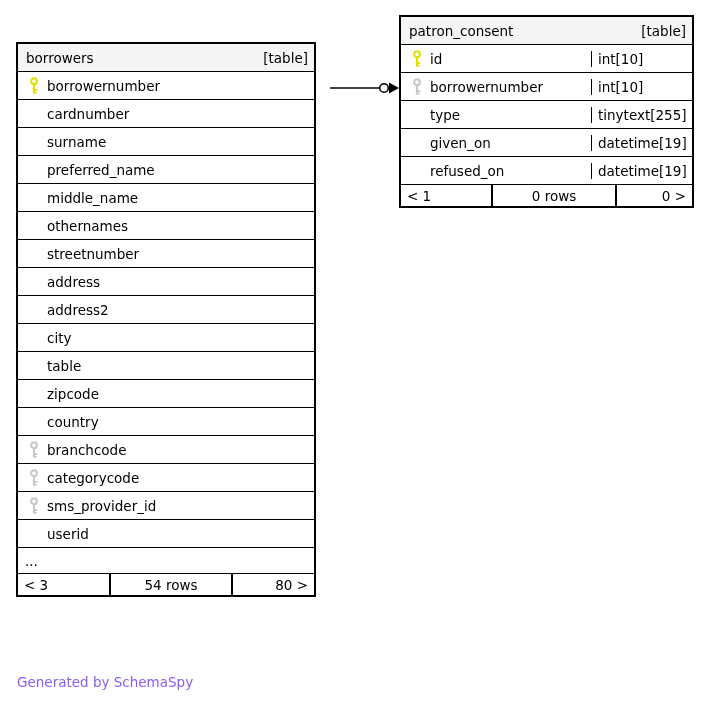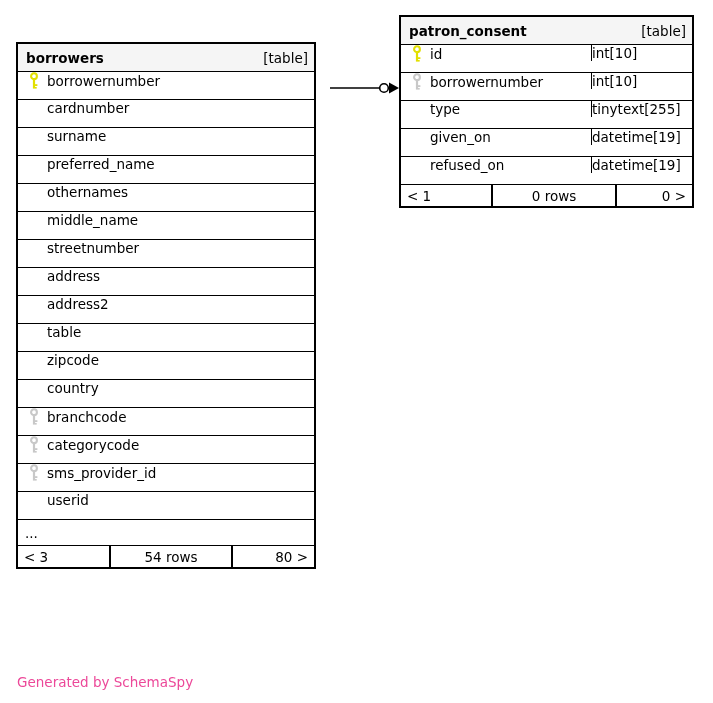--- a/index.html
+++ b/index.html
@@ -29,42 +29,43 @@
   .tbl-header {
     height: 28px;
     background: var(--header-bg, #f5f5f5);
     border-bottom: 1px solid #000000;
     display: flex;
     align-items: center;
     justify-content: space-between;
     padding: 0 6px 0 8px;
     box-sizing: border-box;
   }
-  .tbl-name { font-weight: bold; cursor: pointer; }
+  .tbl-name { font-weight: normal; cursor: pointer; }
   .tbl-tag  { font-weight: normal; }
 
   .tbl-row {
     height: 28px;
     border-bottom: 1px solid #000000;
     display: flex;
-    align-items: flex-start;
+    align-items: center;
     box-sizing: border-box;
   }
   .name-cell {
     display: flex;
     align-items: center;
     padding-left: 10px;
     box-sizing: border-box;
     flex: 1;
   }
   #table-patron-consent .name-cell { flex: none; width: 190px; }
   .type-cell {
     border-left: 1px solid #000000;
     display: flex;
     align-items: center;
+    padding-left: 6px;
     box-sizing: border-box;
     flex: 1;
   }
   .key-slot {
     width: 12px;
     margin-right: 7px;
     display: inline-flex;
     align-items: center;
     justify-content: center;
     flex: none;
@@ -101,21 +102,21 @@
     left: 330px;
     top: 78px;
     width: 69px;
     height: 20px;
   }
   .credit {
     position: absolute;
     left: 17px;
     top: 674px;
     font-size: 13.5px;
-    color: #ec4899;
+    color: #8b5cf6;
   }
 </style>
 </head>
 <body>
 
 <div class="canvas">
 
   <div class="db-table" id="table-borrowers">
       <div class="tbl-header">
         <span class="tbl-name">borrowers</span>
@@ -148,45 +149,51 @@
       </div>
       <div class="tbl-row">
         <span class="name-cell">
           <span class="key-slot"></span>
           <span>preferred_name</span>
         </span>
       </div>
       <div class="tbl-row">
         <span class="name-cell">
           <span class="key-slot"></span>
+          <span>middle_name</span>
+        </span>
+      </div>
+      <div class="tbl-row">
+        <span class="name-cell">
+          <span class="key-slot"></span>
           <span>othernames</span>
         </span>
       </div>
       <div class="tbl-row">
         <span class="name-cell">
           <span class="key-slot"></span>
-          <span>middle_name</span>
-        </span>
-      </div>
-      <div class="tbl-row">
-        <span class="name-cell">
-          <span class="key-slot"></span>
           <span>streetnumber</span>
         </span>
       </div>
       <div class="tbl-row">
         <span class="name-cell">
           <span class="key-slot"></span>
           <span>address</span>
         </span>
       </div>
       <div class="tbl-row">
         <span class="name-cell">
           <span class="key-slot"></span>
           <span>address2</span>
+        </span>
+      </div>
+      <div class="tbl-row">
+        <span class="name-cell">
+          <span class="key-slot"></span>
+          <span>city</span>
         </span>
       </div>
       <div class="tbl-row">
         <span class="name-cell">
           <span class="key-slot"></span>
           <span>table</span>
         </span>
       </div>
       <div class="tbl-row">
         <span class="name-cell">

